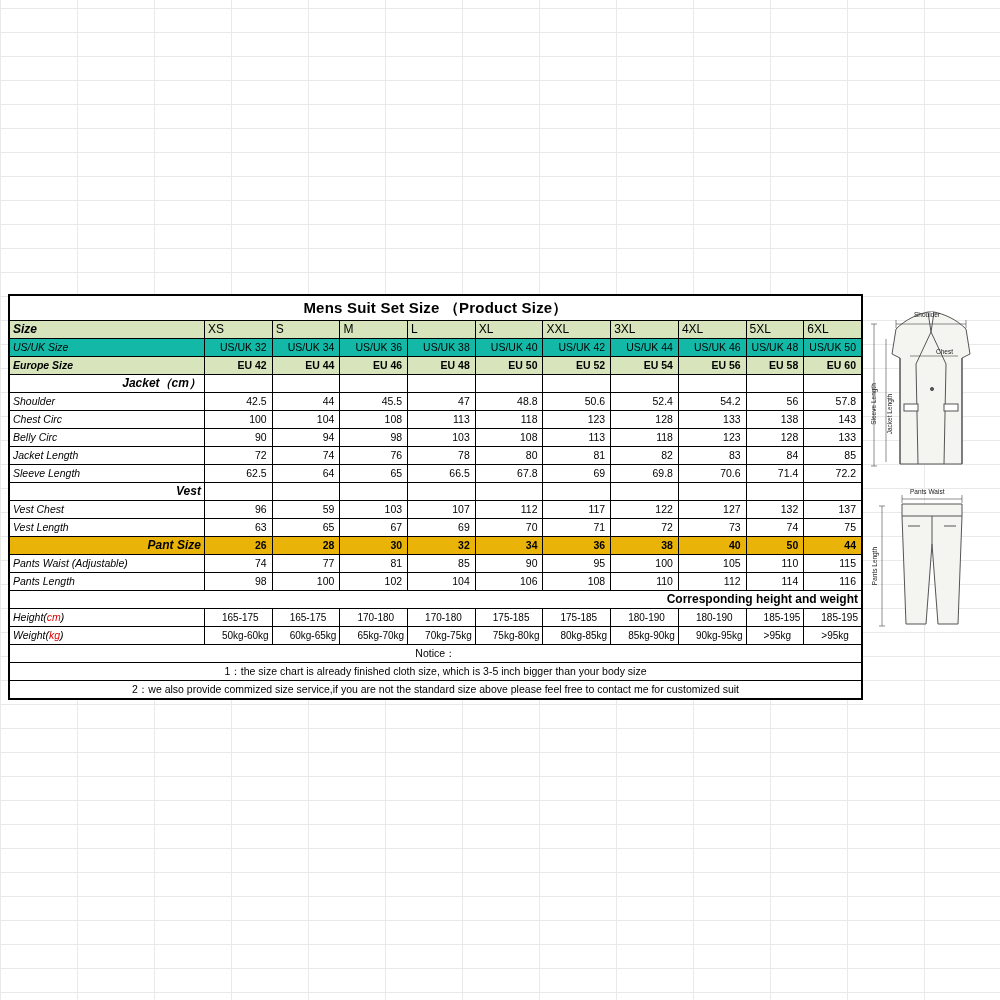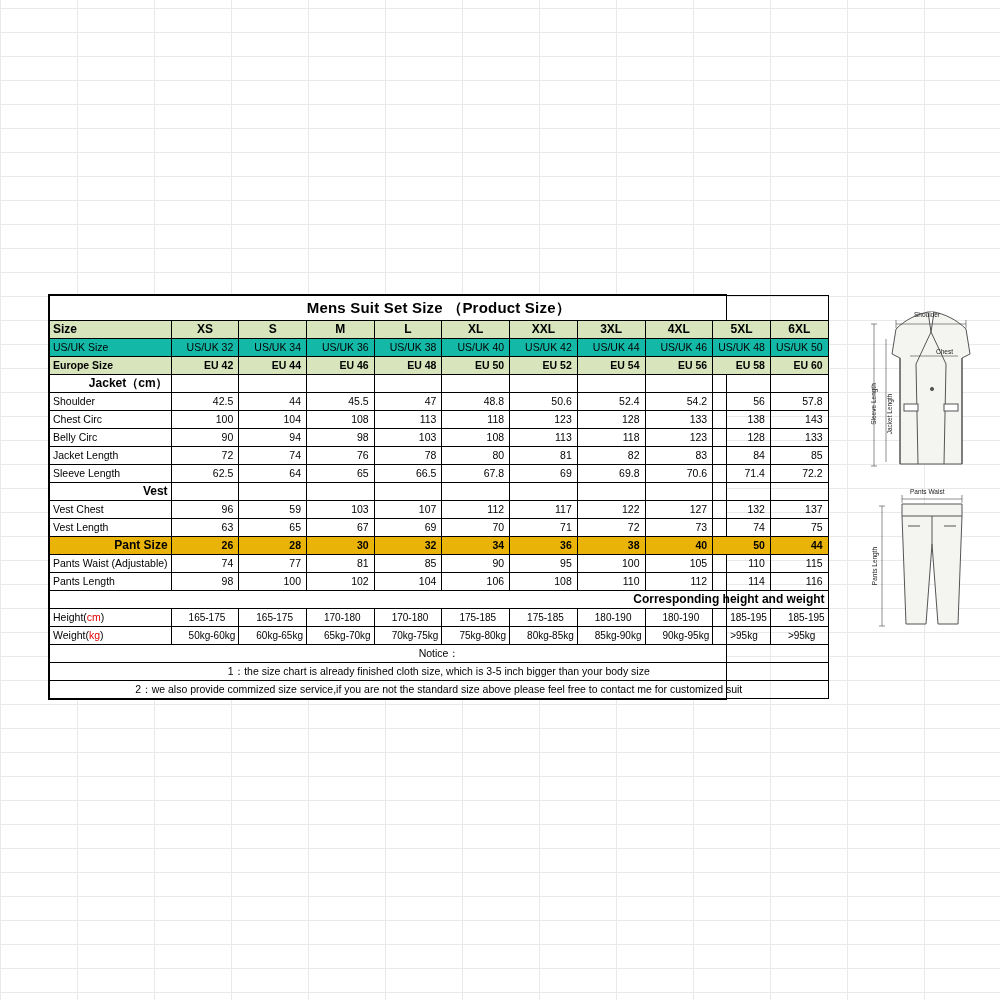--- a/index.html
+++ b/index.html
@@ -13,25 +13,24 @@
   
   #grid{
     position:absolute;left:0;top:0;width:1000px;height:1000px;
     background-image:
       linear-gradient(to right, #e9e9e9 1px, transparent 1px),
       linear-gradient(to bottom, #e9e9e9 1px, transparent 1px);
     background-size:77px 24px;
     background-position:0px 8px;
   }
   #sheet{
-    position:absolute;left:8px;top:294px;width:679px;
+    position:absolute;left:8px;top:294px;width:855px;
     border:1px solid #000;
     background:#fff;
     box-sizing:border-box;
-    margin-left:40px;
   }
   table{
     border-collapse:collapse;
     width:100%;
     font-size:10.5px;
     color:#000;
   }
   td,th{
     border:1px solid #000;
     padding:1px 3px;
@@ -40,26 +39,26 @@
     font-weight:normal;
     white-space:nowrap;
   }
   .title-row td{
     text-align:center;
     font-size:15px;
     font-weight:bold;
     padding:4px 0 5px 0;
     letter-spacing:.2px;
   }
-  .rowhead{width:200px;text-align:left;}
+  .rowhead{width:200px;text-align:left;font-style:italic;}
   .num{text-align:right;padding-right:5px;}
   .green-b{background:#d7e4bc;font-weight:bold;}
   .blue{background:#14b8a6;}
   .blue-b{background:#eab308;font-weight:bold;}
-  .sizehdr{font-weight:bold;text-align:center;font-size:12px;}
+  .sizehdr{font-weight:normal;text-align:left;font-size:12px;}
   .sizehdr-left{font-weight:bold;text-align:left;font-size:12px;}
   .sect{font-weight:bold;font-size:12px;text-align:right;}
   .small{font-size:10px;padding-left:17px;}
   .red{color:#e00000;}
   .notice td{text-align:center;font-size:10.5px;}
   
   #figs{position:absolute;left:866px;top:294px;width:130px;height:420px;}
   .figlabel{font-size:6.5px;fill:#222;font-family:"Liberation Sans", sans-serif;}
 </style>
 </head>

